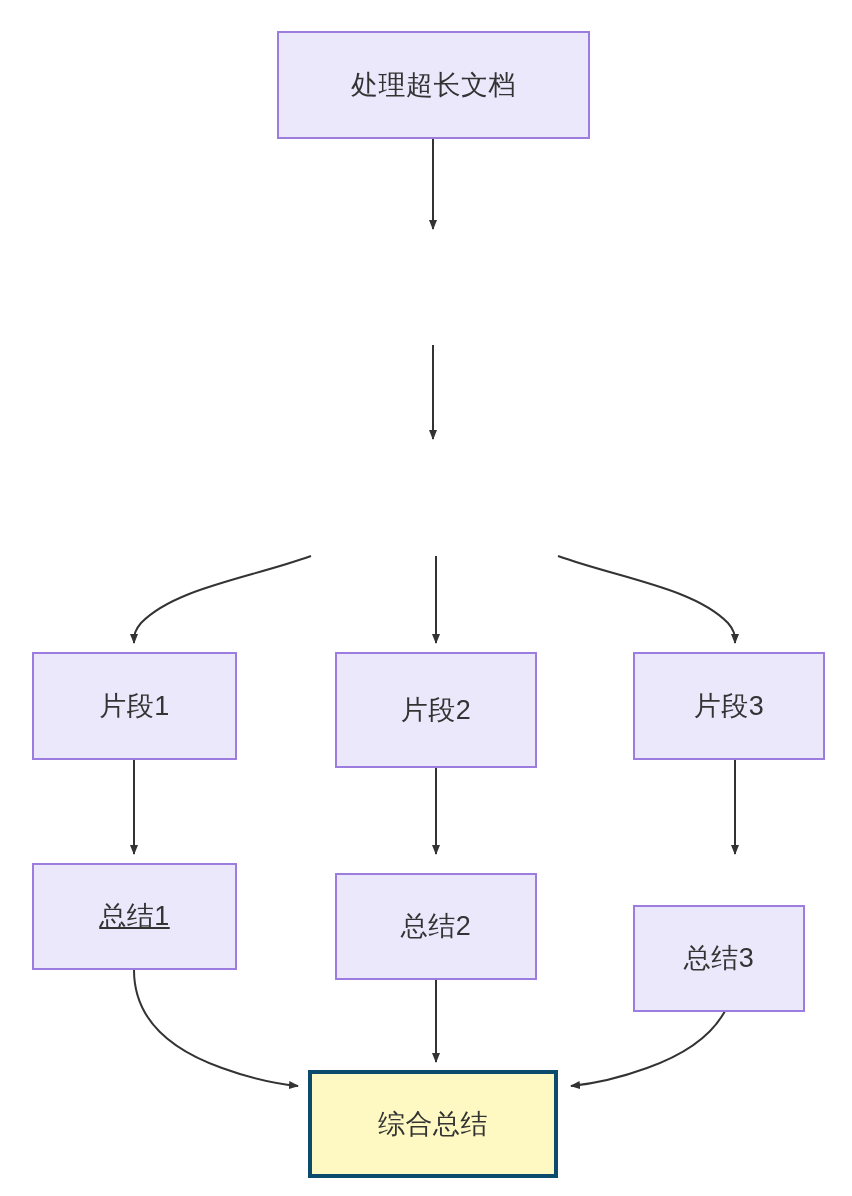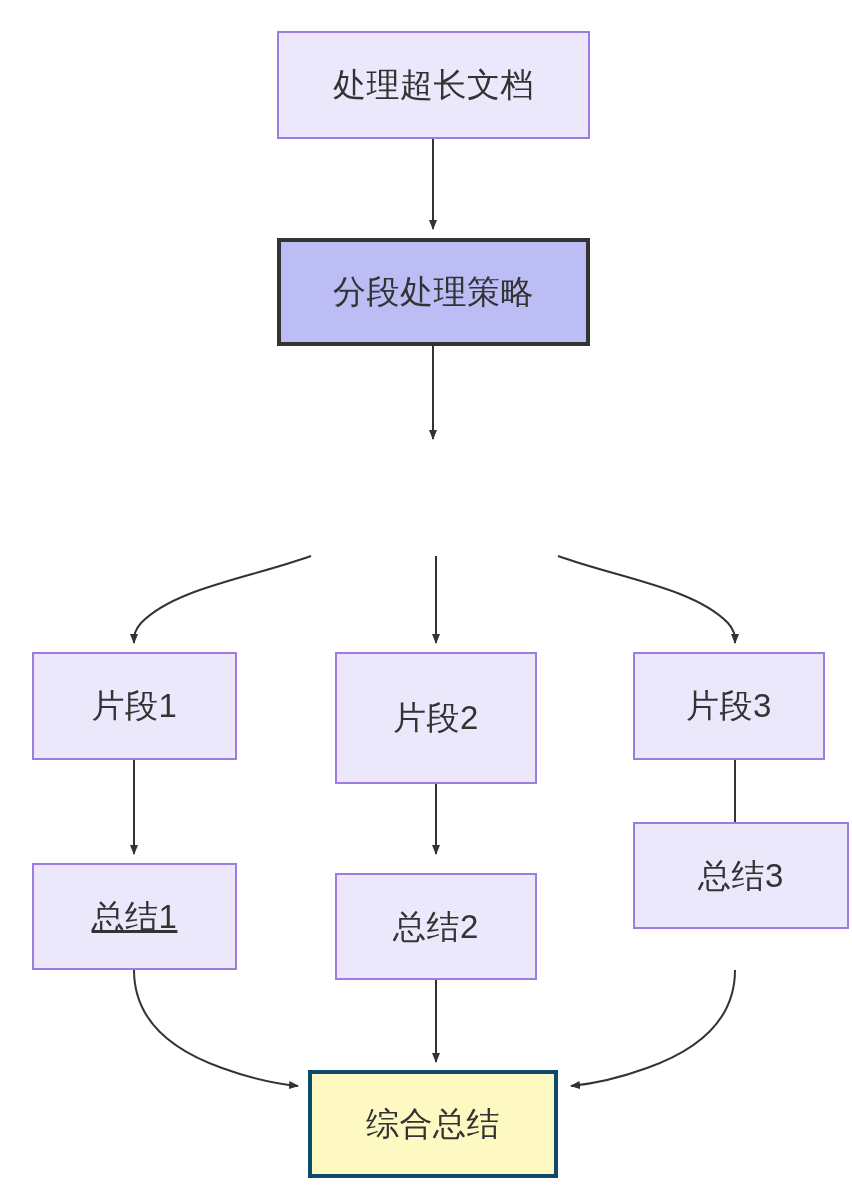--- a/index.html
+++ b/index.html
@@ -27,21 +27,21 @@
     pointer-events: none;
   }
   .node {
     position: absolute;
     box-sizing: border-box;
     display: flex;
     align-items: center;
     justify-content: center;
     text-align: left;
     color: #333333;
-    font-size: 33px;
+    font-size: 27px;
     line-height: 1.2;
     letter-spacing: 0.5px;
     white-space: nowrap;
   }
   .node.lavender {
     background: #ebe8fc;
     border: 2px solid #9d7ce0;
   }
   .node.periwinkle {
     background: #bdbdf6;
@@ -87,46 +87,43 @@
 
     <path d="M436,970 L436,1062" fill="none" stroke="#333333" stroke-width="2" marker-end="url(#arrowhead)"></path>
 
     <path d="M735,970 C735,1012 709,1046 647,1068 C614,1080 591,1084 571,1086" fill="none" stroke="#333333" stroke-width="2" marker-end="url(#arrowhead)"></path>
   </svg>
 
   <div class="node lavender" style="left:277px; top:31px; width:313px; height:108px;">
     <span class="node-label">处理超长文档</span>
   </div>
 
-  <div class="node periwinkle" style="left:277px; top:238px; width:313px; height:108px;">
-    <span class="node-label">分段处理策略</span>
-  </div>
 
 
   <div class="node lavender" style="left:32px; top:652px; width:205px; height:108px;">
     <span class="node-label">片段1</span>
   </div>
 
-  <div class="node lavender" style="left:335px; top:652px; width:202px; height:132px;">
+  <div class="node lavender" style="left:335px; top:652px; width:202px; height:116px;">
     <span class="node-label">片段2</span>
   </div>
 
   <div class="node lavender" style="left:633px; top:652px; width:192px; height:108px;">
     <span class="node-label">片段3</span>
   </div>
 
   <div class="node lavender" style="left:32px; top:863px; width:205px; height:107px;text-decoration:underline;">
     <span class="node-label">总结1</span>
   </div>
 
   <div class="node lavender" style="left:335px; top:863px; width:202px; height:107px;margin-top:10px;">
     <span class="node-label">总结2</span>
   </div>
 
-  <div class="node lavender" style="left:633px; top:822px; width:216px; height:107px;">
+  <div class="node lavender" style="left:633px; top:905px; width:172px; height:107px;">
     <span class="node-label">总结3</span>
   </div>
 
   <div class="node green" style="left:308px; top:1070px; width:250px; height:108px;">
     <span class="node-label">综合总结</span>
   </div>
 
 </div>
 
 </body></html>

